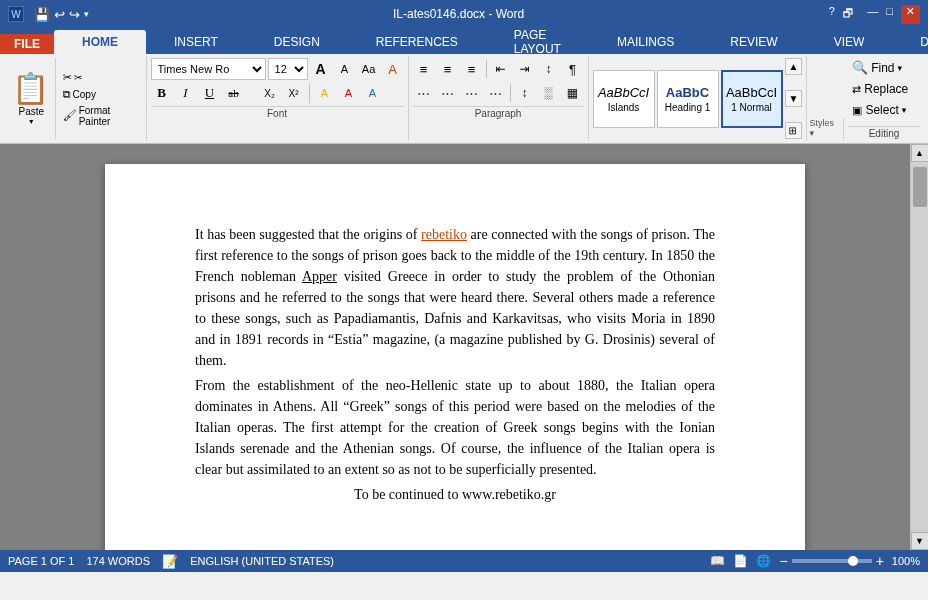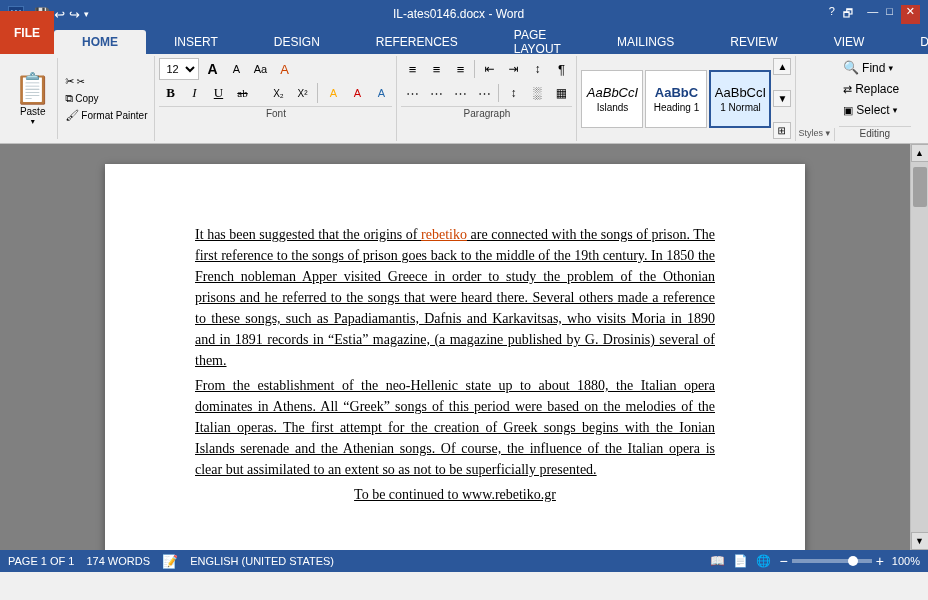--- a/index.html
+++ b/index.html
@@ -27,21 +27,21 @@
       display: flex;
       align-items: flex-end;
       padding-left: 0;
     }
     .file-tab {
       background: #d04020;
       color: white;
       padding: 4px 14px;
       font-size: 12px;
       font-weight: bold;
-      height: 43px;
+      height: 20px;
       display: flex;
       align-items: center;
       cursor: pointer;
     }
     .ribbon-tab {
       padding: 4px 28px;
       font-size: 12px;
       color: white;
       height: 24px;
       display: flex;
@@ -176,21 +176,20 @@
       height: 406px;
       background: #808080;
       overflow: hidden;
     }
     .doc-scroll {
       flex: 1;
       overflow-y: auto;
       overflow-x: hidden;
       padding: 20px 50px;
       background: #808080;
-      text-decoration: underline;
     }
     .scrollbar-v {
       width: 18px;
       background: #f0f0f0;
       display: flex;
       flex-direction: column;
       align-items: center;
       border-left: 1px solid #c0c0c0;
     }
     .scroll-btn { width: 18px; height: 18px; background: #e0e0e0; border: 1px solid #b0b0b0; display: flex; align-items: center; justify-content: center; font-size: 9px; cursor: pointer; }
@@ -295,20 +294,23 @@
       </div>
       <div class="clip-btn">
         <span>🖌</span>
         <span style="font-size:10px;">Format Painter</span>
       </div>
     </div>
   </div>
 
   <div class="font-group">
     <div class="font-row">
+      <select class="font-select">
+        <option>Times New Ro</option>
+      </select>
       <select class="font-size-select">
         <option>12</option>
       </select>
       <button class="icon-btn" style="font-size:14px;font-weight:bold;">A</button>
       <button class="icon-btn" style="font-size:11px;">A</button>
       <button class="icon-btn" style="font-size:11px;">Aa</button>
       <button class="icon-btn" style="font-size:13px;color:#cc4400;">A</button>
     </div>
     <div class="font-row">
       <button class="icon-btn bold-btn">B</button>

